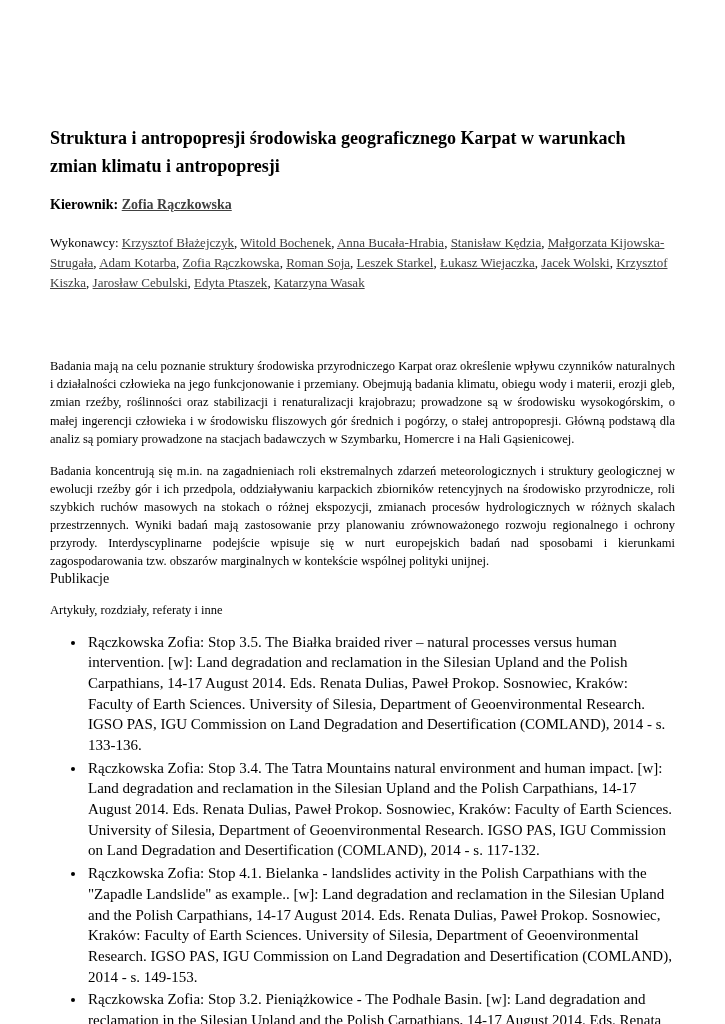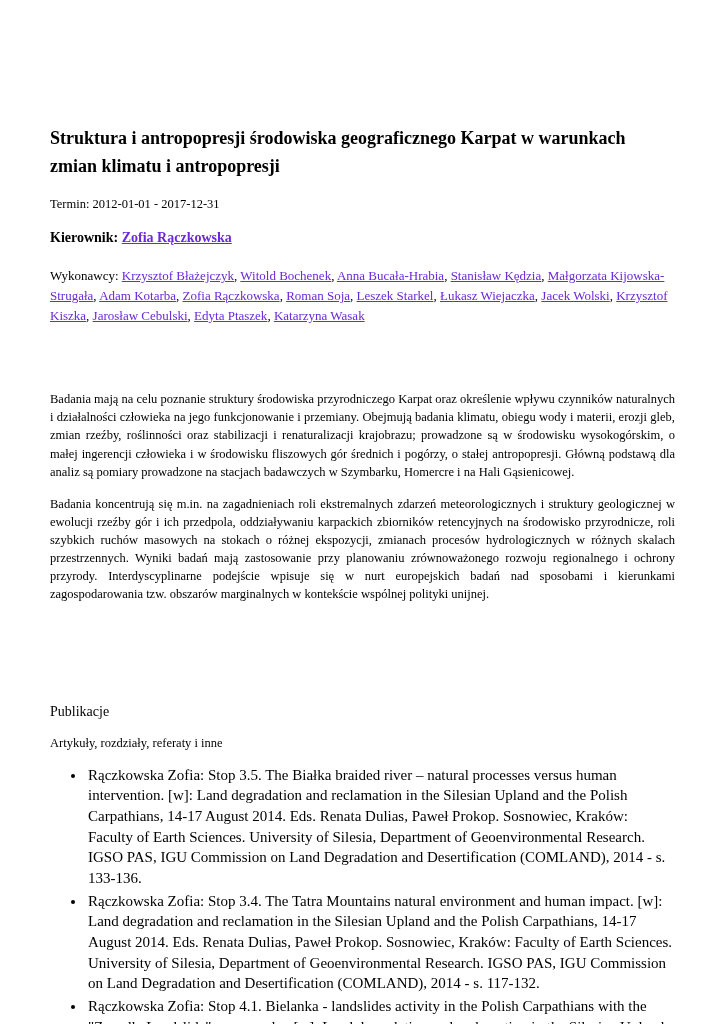--- a/index.html
+++ b/index.html
@@ -35,35 +35,34 @@
   }
   .kierownik-line a {
     font-weight: bold;
   }
   .wykonawcy-line {
     font-size: 13px;
     line-height: 1.55;
     margin: 0 0 64px 0;
   }
   a.lnk {
-    color: #6d28d9;
+    color: #404040;
     text-decoration: underline;
     cursor: pointer;
   }
   .body-para {
     font-size: 12.5px;
     line-height: 1.45;
     text-align: justify;
     margin: 0 0 14px 0;
   }
   .body-para:last-of-type {
     margin-bottom: 0;
   }
   .para-block {
-    margin-bottom: 100px;
   }
   .publikacje-heading {
     font-size: 14px;
     font-weight: normal;
     margin: 0 0 16px 0;
   }
   .artykuly-heading {
     font-size: 12.5px;
     font-weight: normal;
     margin: 0 0 14px 0;
@@ -80,21 +79,20 @@
     padding-left: 2px;
   }
 </style>
 </head>
 <body>
 
 <div class="page">
 
   <h1 class="title">Struktura i antropopresji środowiska geograficznego Karpat w warunkach zmian klimatu i antropopresji</h1>
 
-  <p class="termin-line"><span>Termin:</span> <span>2012-01-01 - 2017-12-31</span></p>
 
   <p class="kierownik-line"><span>Kierownik:</span> <a class="lnk" href="#">Zofia Rączkowska</a></p>
 
   <p class="wykonawcy-line"><span>Wykonawcy:</span> <span><a href="#" class="lnk">Krzysztof Błażejczyk</a>, <a href="#" class="lnk">Witold Bochenek</a>, <a href="#" class="lnk">Anna Bucała-Hrabia</a>, <a href="#" class="lnk">Stanisław Kędzia</a>, <a href="#" class="lnk">Małgorzata Kijowska-Strugała</a>, <a href="#" class="lnk">Adam Kotarba</a>, <a href="#" class="lnk">Zofia Rączkowska</a>, <a href="#" class="lnk">Roman Soja</a>, <a href="#" class="lnk">Leszek Starkel</a>, <a href="#" class="lnk">Łukasz Wiejaczka</a>, <a href="#" class="lnk">Jacek Wolski</a>, <a href="#" class="lnk">Krzysztof Kiszka</a>, <a href="#" class="lnk">Jarosław Cebulski</a>, <a href="#" class="lnk">Edyta Ptaszek</a>, <a href="#" class="lnk">Katarzyna Wasak</a></span></p>
 
   <div class="para-block">
     <p class="body-para">Badania mają na celu poznanie struktury środowiska przyrodniczego Karpat oraz określenie wpływu czynników naturalnych i działalności człowieka na jego funkcjonowanie i przemiany. Obejmują badania klimatu, obiegu wody i materii, erozji gleb, zmian rzeźby, roślinności oraz stabilizacji i renaturalizacji krajobrazu; prowadzone są w środowisku wysokogórskim, o małej ingerencji człowieka i w środowisku fliszowych gór średnich i pogórzy, o stałej antropopresji. Główną podstawą dla analiz są pomiary prowadzone na stacjach badawczych w Szymbarku, Homercre i na Hali Gąsienicowej.</p>
     <p class="body-para">Badania koncentrują się m.in. na zagadnieniach roli ekstremalnych zdarzeń meteorologicznych i struktury geologicznej w ewolucji rzeźby gór i ich przedpola, oddziaływaniu karpackich zbiorników retencyjnych na środowisko przyrodnicze, roli szybkich ruchów masowych na stokach o różnej ekspozycji, zmianach procesów hydrologicznych w różnych skalach przestrzennych. Wyniki badań mają zastosowanie przy planowaniu zrównoważonego rozwoju regionalnego i ochrony przyrody. Interdyscyplinarne podejście wpisuje się w nurt europejskich badań nad sposobami i kierunkami zagospodarowania tzw. obszarów marginalnych w kontekście wspólnej polityki unijnej.</p>
   </div>
 

